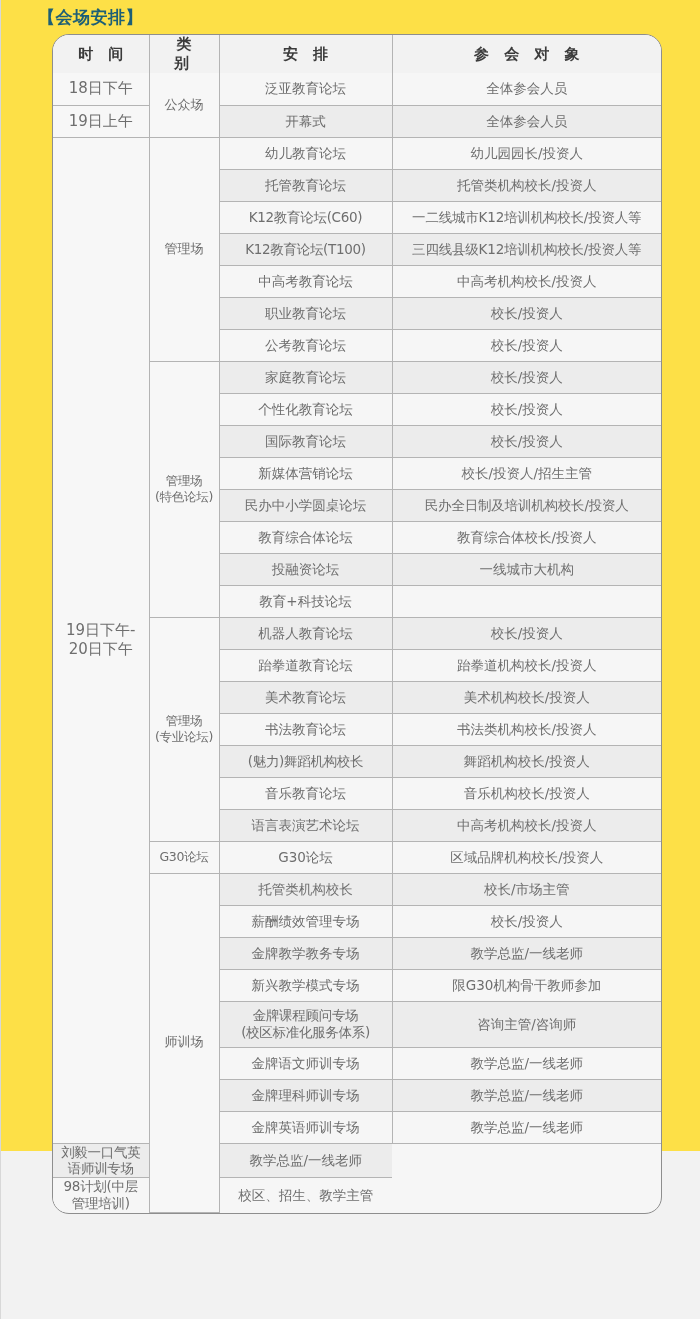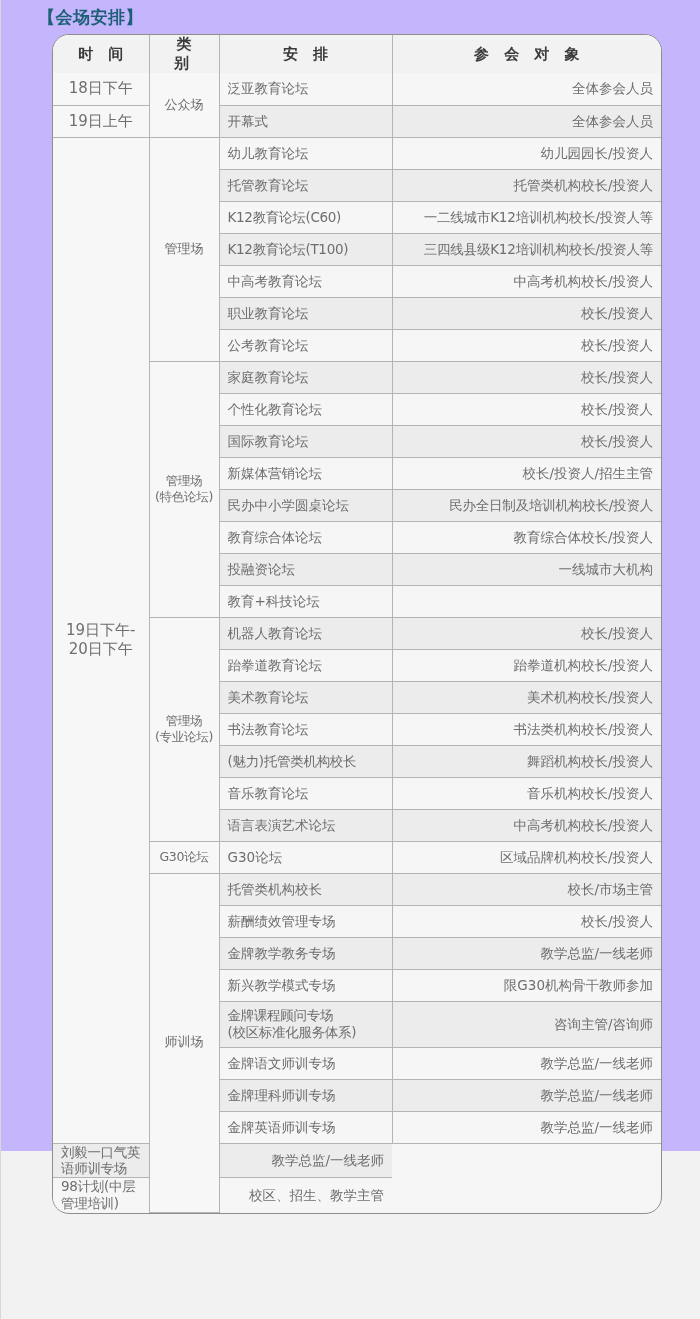--- a/index.html
+++ b/index.html
@@ -10,21 +10,21 @@
     width: 700px;
     height: 1319px;
     background: #f2f2f2;
     font-family: "DejaVu Sans", "Liberation Sans", sans-serif;
     overflow: hidden;
   }
   .page {
     position: relative;
     width: 700px;
     height: 1151px;
-    background: #c4b5fd;
+    background: #fde047;
     box-sizing: border-box;
   }
   
   .left-rule {
     position: absolute;
     left: 0px;
     top: 0px;
     width: 1px;
     height: 1319px;
     background: #d8d8d8;
@@ -98,25 +98,25 @@
   table.sched td.cat {
     text-align: center;
     background: #f7f7f7;
     font-size: 13px;
     color: #6e6e6e;
     white-space: pre-line;
     padding: 0 2px;
   }
   table.sched td.cat.tight { font-size: 12.5px; letter-spacing: -0.3px; }
   table.sched td.arr {
-    text-align: left;
+    text-align: center;
     white-space: pre-line;
   }
   table.sched td.aud {
-    text-align: right;
+    text-align: center;
   }
   table.sched tr.r-even td.arr,
   table.sched tr.r-even td.aud { background: #f6f6f6; }
   table.sched tr.r-odd  td.arr,
   table.sched tr.r-odd  td.aud { background: #ececec; }
 
   table.sched tbody tr { height: 32px; }
   table.sched tbody tr.tall { height: 46px; }
 
   .arr-compact { font-size: 12.6px; letter-spacing: -0.3px; }
@@ -236,21 +236,21 @@
           </tr>
           <tr class="r-odd">
             <td class="arr">美术教育论坛</td>
             <td class="aud">美术机构校长/投资人</td>
           </tr>
           <tr class="r-even">
             <td class="arr">书法教育论坛</td>
             <td class="aud">书法类机构校长/投资人</td>
           </tr>
           <tr class="r-odd">
-            <td class="arr arr-compact">(魅力)托管类机构校长</td>
+            <td class="arr arr-compact">(魅力)舞蹈机构校长</td>
             <td class="aud">舞蹈机构校长/投资人</td>
           </tr>
           <tr class="r-even">
             <td class="arr">音乐教育论坛</td>
             <td class="aud">音乐机构校长/投资人</td>
           </tr>
           <tr class="r-odd">
             <td class="arr">语言表演艺术论坛</td>
             <td class="aud">中高考机构校长/投资人</td>
           </tr>

